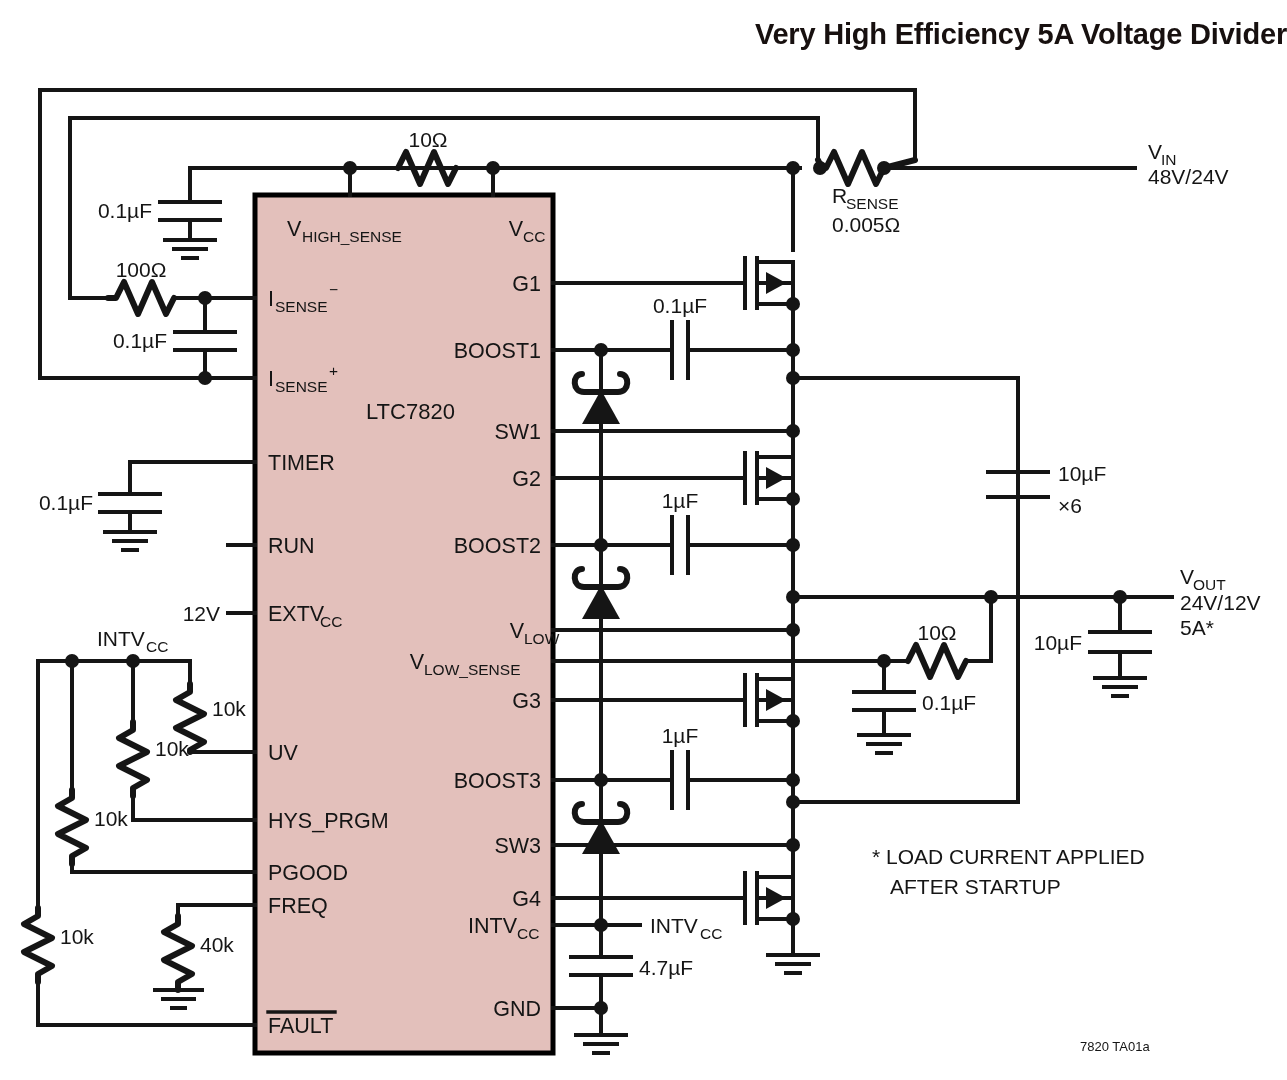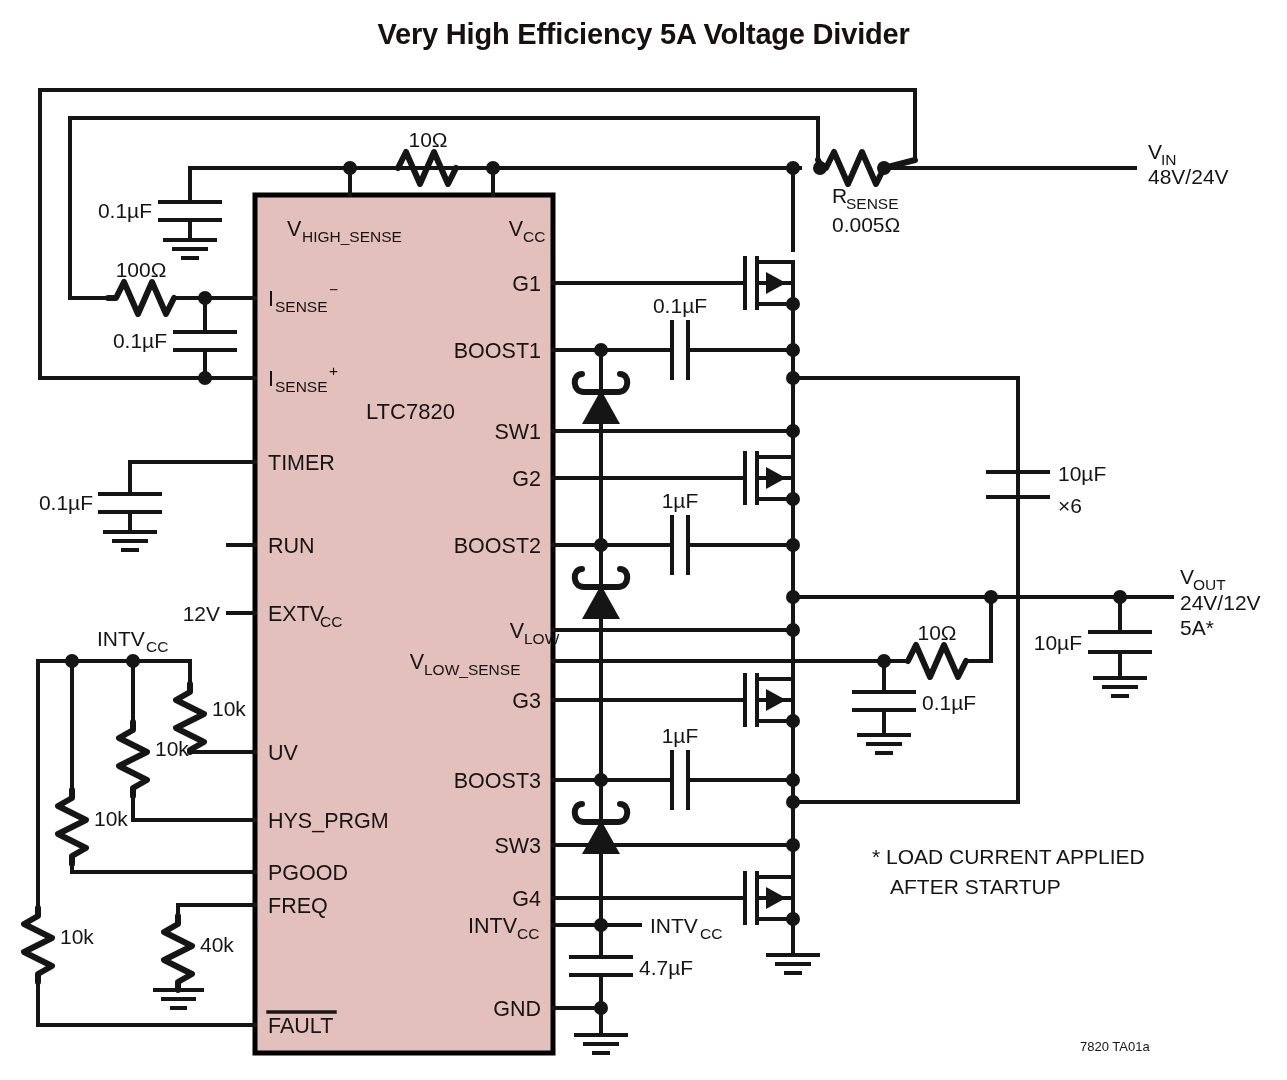--- a/index.html
+++ b/index.html
@@ -1,19 +1,19 @@
 <!DOCTYPE html>
 <html><head>
 <meta charset="utf-8">
 <style>
   html,body{margin:0;padding:0;background:#ffffff;}
   body{width:1287px;height:1080px;overflow:hidden;
        font-family:"Liberation Sans","DejaVu Sans",sans-serif;color:#1a1a1a;}
   #root{position:relative;width:1287px;height:1080px;}
-  #title{position:absolute;left:0;top:18px;width:1287px;text-align:center;
+  #title{position:absolute;left:0;top:18px;width:1287px;text-align:right;
          font-size:29px;font-weight:bold;letter-spacing:-0.2px;color:#17100f;}
   svg{position:absolute;left:0;top:0;width:1287px;height:1080px;}
   .w{stroke:#151515;stroke-width:4;fill:none;stroke-linecap:square;}
   .wt{stroke:#151515;stroke-width:3.4;fill:none;stroke-linecap:square;}
   .thick{stroke:#151515;stroke-width:6;fill:none;stroke-linecap:round;stroke-linejoin:round;}
   .icbox{fill:#e3c0bb;stroke:#000000;stroke-width:5;}
   .dot{fill:#151515;}
   .sol{fill:#151515;stroke:none;}
   .lbl{font-family:"Liberation Sans","DejaVu Sans",sans-serif;font-size:21px;fill:#151515;}
   .pin{font-family:"Liberation Sans","DejaVu Sans",sans-serif;font-size:21.5px;fill:#151515;}

